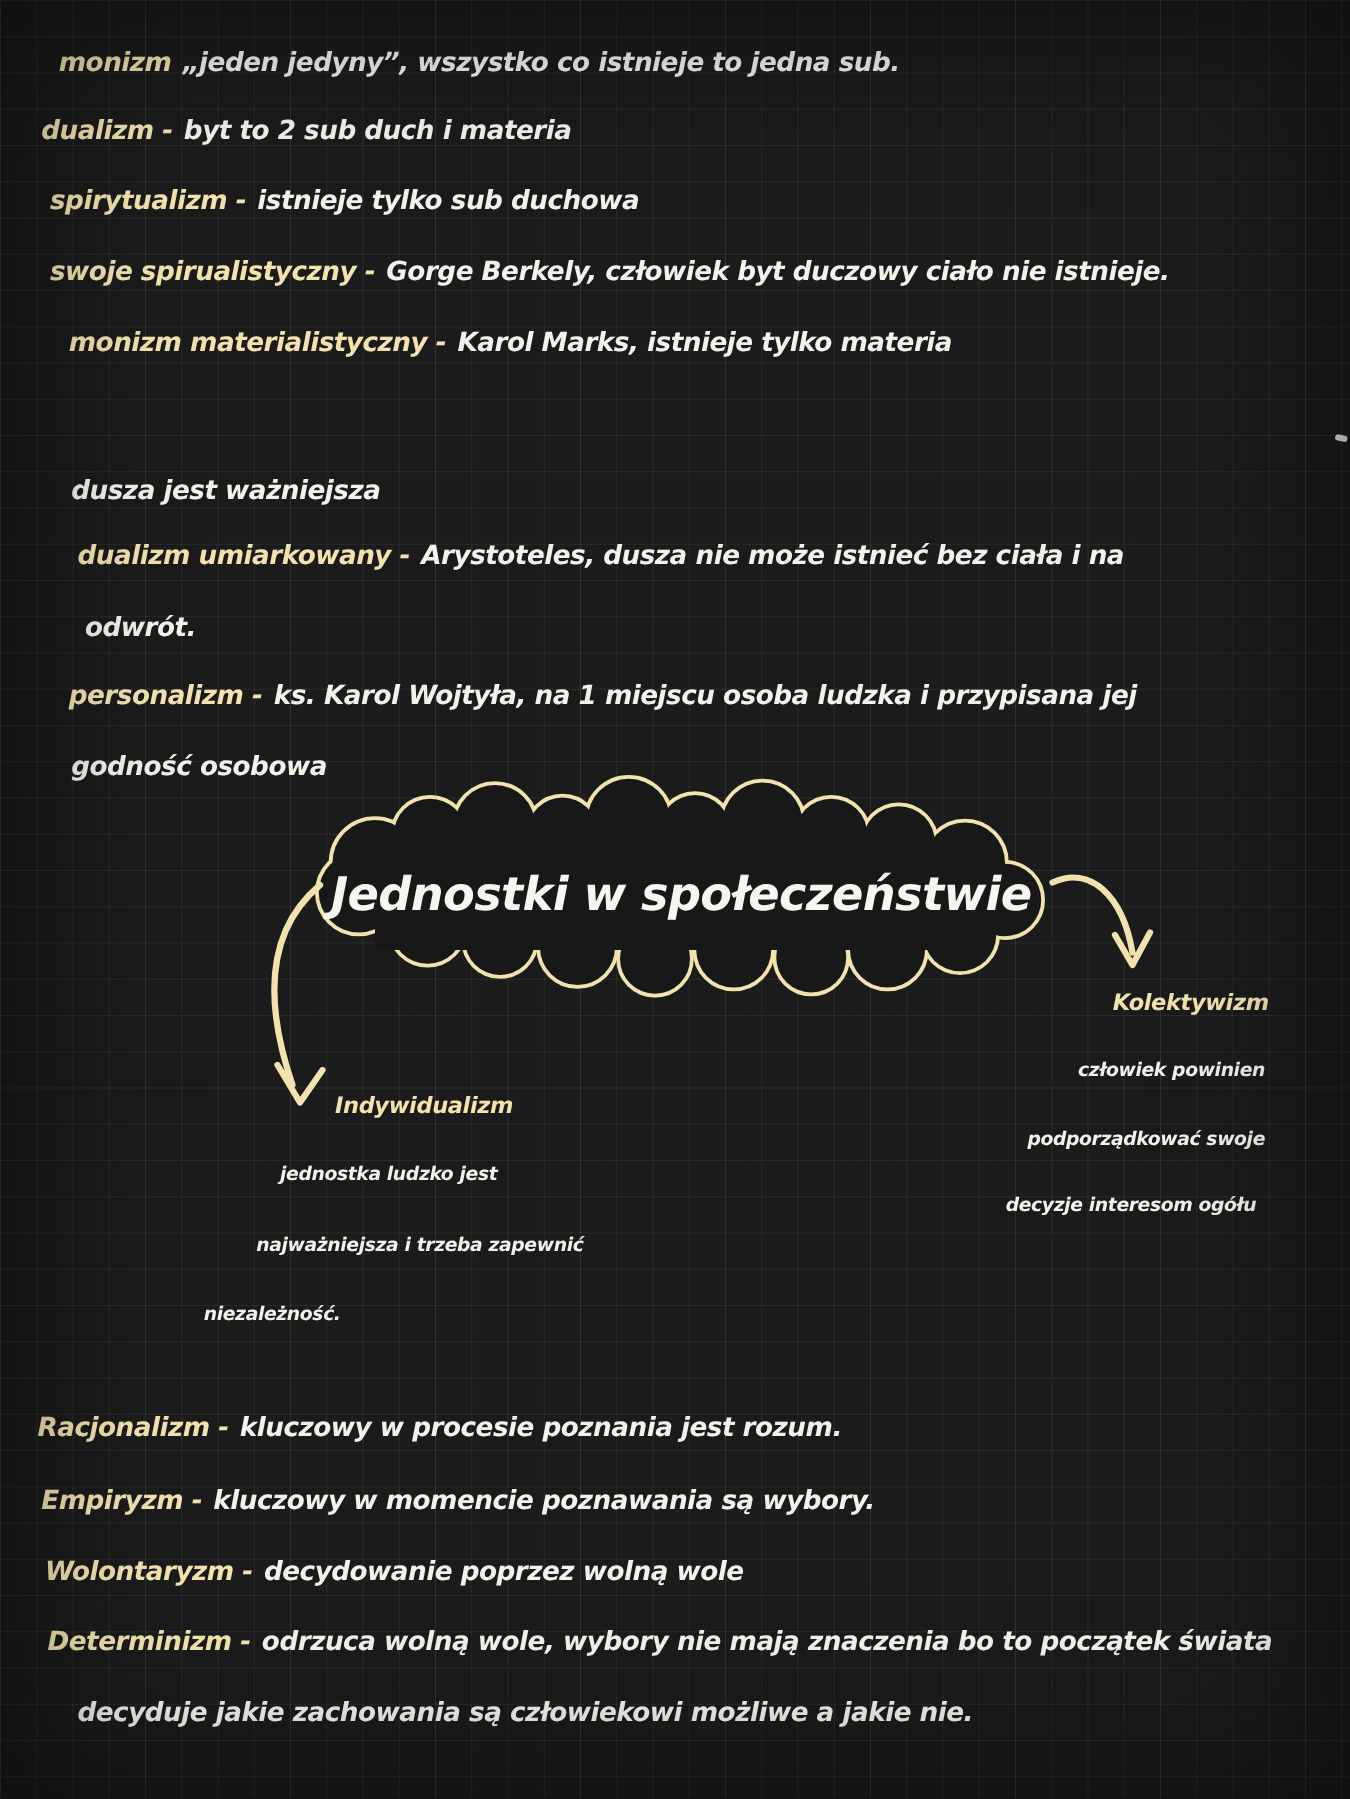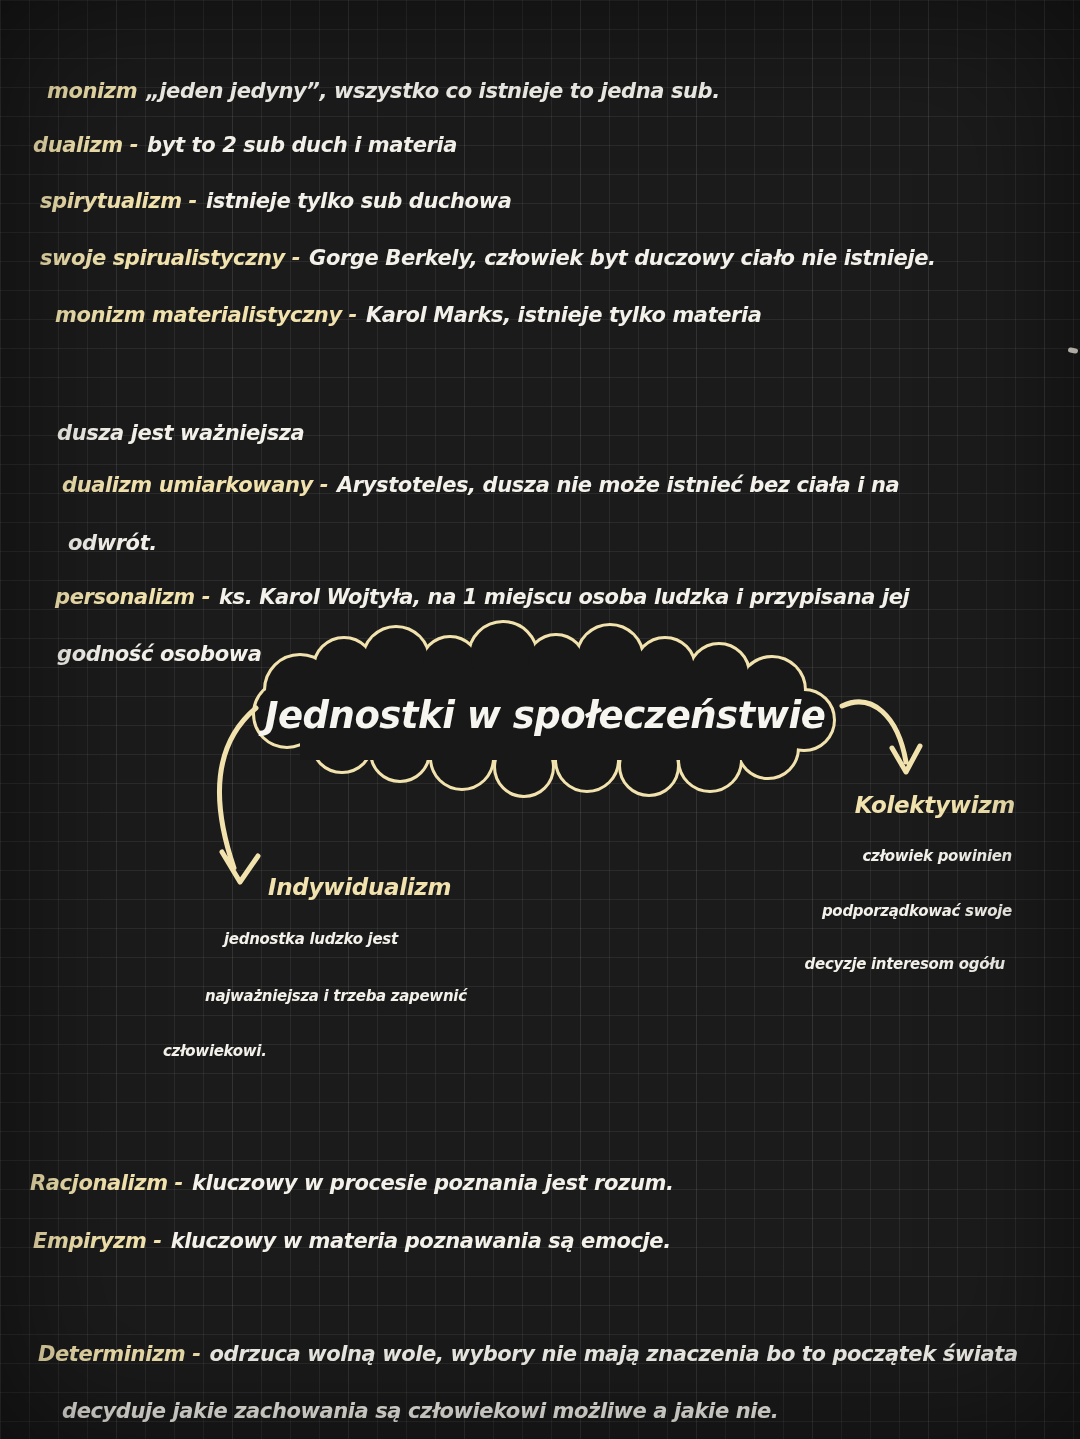--- a/index.html
+++ b/index.html
@@ -23,28 +23,27 @@
     pointer-events:none;
   }
   .line{
     position:absolute;
     white-space:nowrap;
     font-style:italic;
     font-weight:bold;
     font-size:21px;
     letter-spacing:-0.4px;
     color:#f3f1ea;
-    margin-top:41px;
   }
   .term{color:#f2e3ae;margin-right:9px;}
   .term:empty{margin-right:0;}
   .branch-title{
     position:absolute;white-space:nowrap;
     font-style:italic;font-weight:bold;
-    font-size:23px;color:#f2e3ae;letter-spacing:-0.3px;
+    font-size:18px;color:#f2e3ae;letter-spacing:-0.3px;
   }
   .branch-line{
     position:absolute;white-space:nowrap;
     font-style:italic;font-weight:bold;
     font-size:15px;color:#f3f1ea;letter-spacing:-0.3px;
   }
   .right-align{text-align:right;}
   svg{position:absolute;left:0;top:600px;}
   .cloud-title{
     font-style:italic;font-weight:bold;
@@ -125,26 +124,27 @@
     </g>
     <g fill="none" stroke="#f2e3ae" stroke-width="5" stroke-linecap="round" stroke-linejoin="round">
       <path d="M 256 708 C 218 740, 208 792, 234 868 M 222 852 L 240 882 L 258 856"></path>
       <path d="M 842 706 C 872 692, 898 716, 906 762 M 892 748 L 906 772 L 920 746"></path>
     </g>
   </svg>
 
   <div class="branch-title" style="left:268px;top:874px">Indywidualizm</div>
   <div class="branch-line" style="left:224px;top:930px">jednostka ludzko jest</div>
   <div class="branch-line" style="left:205px;top:987px">najważniejsza i trzeba zapewnić</div>
-  <div class="branch-line" style="left:163px;top:1042px">człowiekowi.</div>
+  <div class="branch-line" style="left:163px;top:1042px">niezależność.</div>
 
   <div class="branch-title right-align" style="right:65px;top:792px">Kolektywizm</div>
   <div class="branch-line right-align" style="right:68px;top:847px">człowiek powinien</div>
   <div class="branch-line right-align" style="right:68px;top:902px">podporządkować swoje</div>
   <div class="branch-line right-align" style="right:75px;top:955px">decyzje interesom ogółu</div>
 
   <div class="line" style="left:30px;top:1130px"><span class="term">Racjonalizm -</span><span>kluczowy w procesie poznania jest rozum.</span></div>
-  <div class="line" style="left:33px;top:1188px"><span class="term">Empiryzm -</span><span>kluczowy w materia poznawania są emocje.</span></div>
+  <div class="line" style="left:33px;top:1188px"><span class="term">Empiryzm -</span><span>kluczowy w momencie poznawania są wybory.</span></div>
+  <div class="line" style="left:36px;top:1245px"><span class="term">Wolontaryzm -</span><span>decydowanie poprzez wolną wole</span></div>
   <div class="line" style="left:62px;top:1358px"><span class="term"></span><span>decyduje jakie zachowania są człowiekowi możliwe a jakie nie.</span></div>
   <div class="line" style="left:38px;top:1301px"><span class="term">Determinizm -</span><span>odrzuca wolną wole, wybory nie mają znaczenia bo to początek świata</span></div>
 
   <div class="stray"></div>
 </div>
 
 </body></html>

